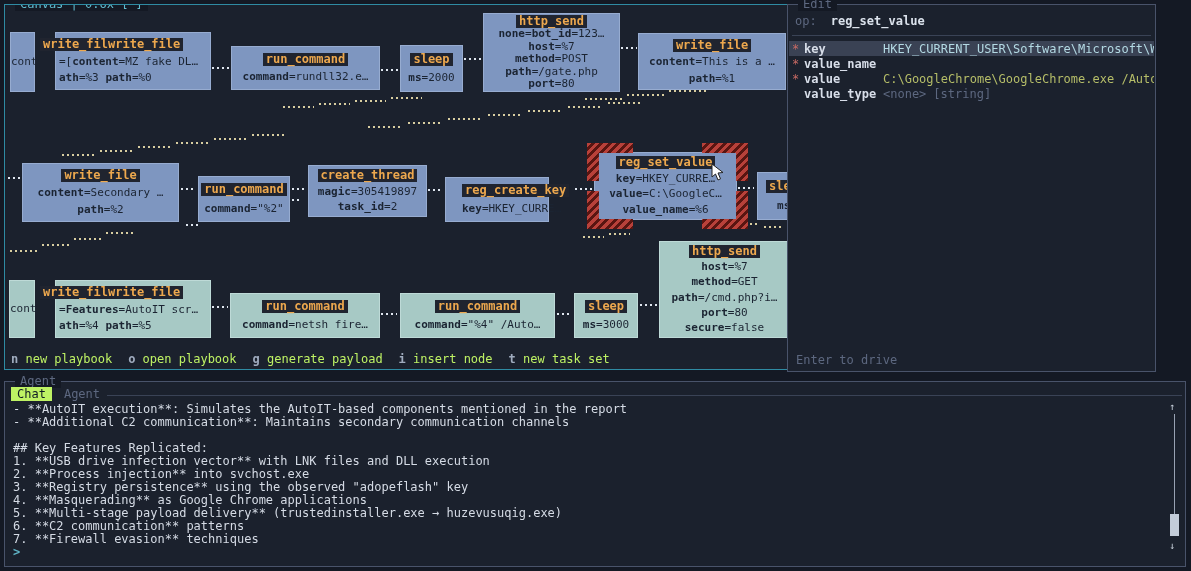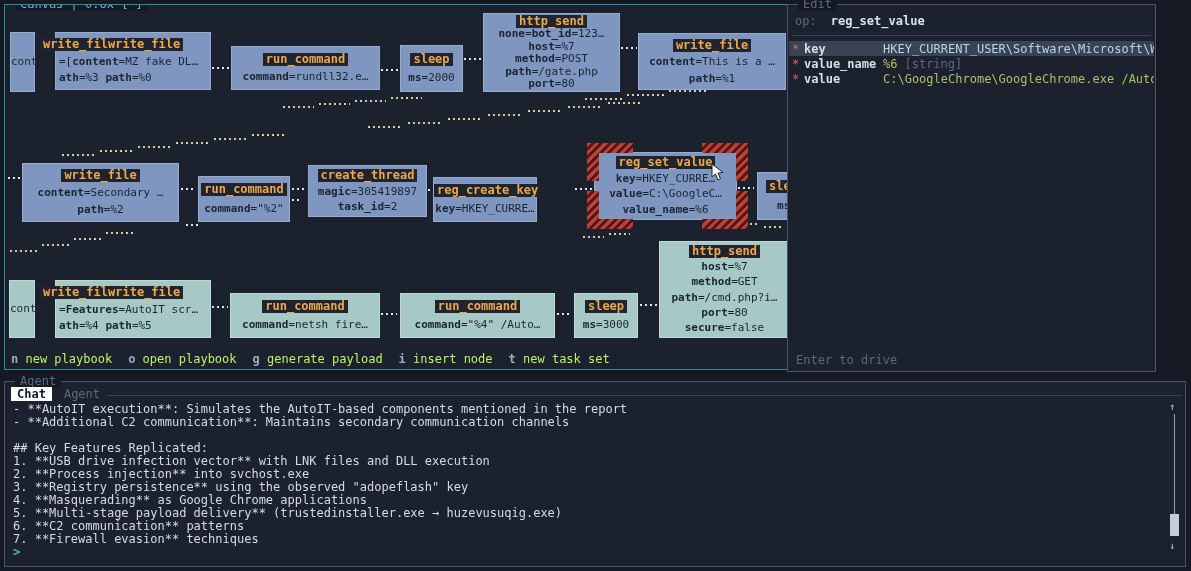--- a/index.html
+++ b/index.html
@@ -62,21 +62,21 @@
   .frow .fval{flex:1;overflow:hidden;white-space:nowrap}
   .v-olive{color:var(--olive)} .v-sel{color:var(--selVal)} .v-muted{color:var(--muted)}
   .fmeta{color:var(--muted);margin-left:7px}
   #edit-hint{position:absolute;left:8px;top:348px;color:var(--muted)}
 
   
   #agent{left:4px;top:381px;width:1182px;height:186px;border:1px solid var(--grayBorder)}
   #agent .panel-title{color:var(--muted)}
   #tabs{position:absolute;top:5px;left:6px;white-space:nowrap}
   .tab{display:inline-block;padding:0 6px;margin-right:6px;color:var(--muted)}
-  .tab.active{background:#ffffff;color:#0e1a24;font-weight:bold}
+  .tab.active{background:#bef264;color:#0e1a24;font-weight:normal}
   #tab-line{position:absolute;top:13px;left:102px;right:3px;border-top:1px solid #3a4356}
   #chat{position:absolute;top:21px;left:8px;right:32px;line-height:13px;white-space:pre;color:var(--text)}
   #chat .cline{height:13px}
   #prompt{color:#5fb3c5;font-weight:bold}
   #scrollbar{position:absolute;right:4px;top:20px;width:14px;bottom:8px}
   #scrollbar .arrow{position:absolute;left:2px;color:#c8d0dc;font-size:10px;line-height:10px}
   #sb-track{position:absolute;left:7px;top:12px;width:1px;height:122px;background:#98a2b3}
   #sb-thumb{position:absolute;left:3px;top:112px;width:9px;height:22px;background:#c3ccd9}
 </style>
 </head>
@@ -167,21 +167,21 @@
       </div>
       <div class="node blue" style="left: 193px; top: 171px; width: 92px; height: 46px;">
         <div class="tline"><span class="ntitle">run_command</span></div>
         <div class="pline"><b>command</b>="%2"</div>
       </div>
       <div class="node blue" style="left: 303px; top: 160px; width: 119px; height: 52px;">
         <div class="tline"><span class="ntitle">create_thread</span></div>
         <div class="pline"><b>magic</b>=305419897</div>
         <div class="pline"><b>task_id</b>=2</div>
       </div>
-      <div class="node blue" style="left: 428px; top: 172px; width: 104px; height: 45px;">
+      <div class="node blue" style="left: 440px; top: 172px; width: 104px; height: 45px; padding-left: 16px;">
         <div class="tline"><span class="ntitle">reg_create_key</span></div>
         <div class="pline"><b>key</b>=HKEY_CURRE…</div>
       </div>
       <div class="node blue" style="left: 589px; top: 147px; width: 143px; height: 68px;">
         <div class="tline"><span class="ntitle">reg_set_value</span></div>
         <div class="pline"><b>key</b>=HKEY_CURRE…</div>
         <div class="pline"><b>value</b>=C:\GoogleC…</div>
         <div class="pline"><b>value_name</b>=%6</div>
       </div>
       <div class="sel-frame" style="left: 582px; top: 138px; width: 161px; height: 86px;">
@@ -239,26 +239,30 @@
   <div id="edit-sep"></div>
   <div id="fields">
       <div class="frow selected">
         <span class="ast">*</span>
         <span class="fname">key</span>
         <span class="fval v-sel">HKEY_CURRENT_USER\Software\Microsoft\Windo</span>
       </div>
       <div class="frow">
         <span class="ast">*</span>
         <span class="fname">value_name</span>
-        <span class="fval v-olive">%6<span class="fmeta">[string]</span></span>
       </div>
       <div class="frow">
         <span class="ast">*</span>
         <span class="fname">value</span>
         <span class="fval v-olive">C:\GoogleChrome\GoogleChrome.exe /AutoIt3E</span>
+      </div>
+      <div class="frow">
+        <span class="ast"></span>
+        <span class="fname">value_type</span>
+        <span class="fval v-muted">&lt;none&gt;<span class="fmeta">[string]</span></span>
       </div>
     </div>
   <div id="edit-hint">Enter to drive</div>
 </div>
 
 <div class="panel" id="agent">
   <div class="panel-title">Agent</div>
   <div id="tabs"><span class="tab active">Chat</span><span class="tab">Agent</span></div>
   <div id="tab-line"></div>
   <div id="chat"><div class="cline">- **AutoIT execution**: Simulates the AutoIT-based components mentioned in the report</div><div class="cline">- **Additional C2 communication**: Maintains secondary communication channels</div><div class="cline"> </div><div class="cline">## Key Features Replicated:</div><div class="cline">1. **USB drive infection vector** with LNK files and DLL execution</div><div class="cline">2. **Process injection** into svchost.exe</div><div class="cline">3. **Registry persistence** using the observed "adopeflash" key</div><div class="cline">4. **Masquerading** as Google Chrome applications</div><div class="cline">5. **Multi-stage payload delivery** (trustedinstaller.exe → huzevusuqig.exe)</div><div class="cline">6. **C2 communication** patterns</div><div class="cline">7. **Firewall evasion** techniques</div><div id="prompt" class="cline">&gt;</div></div>

